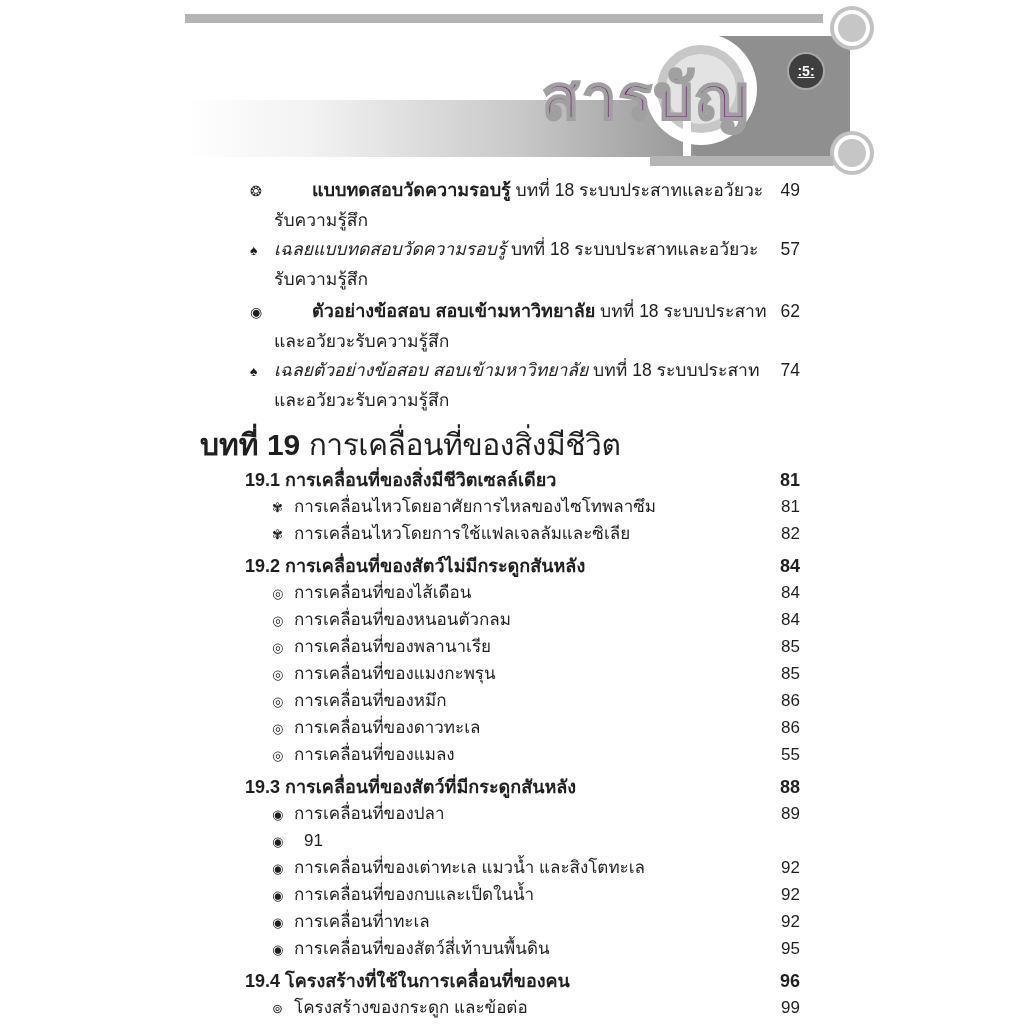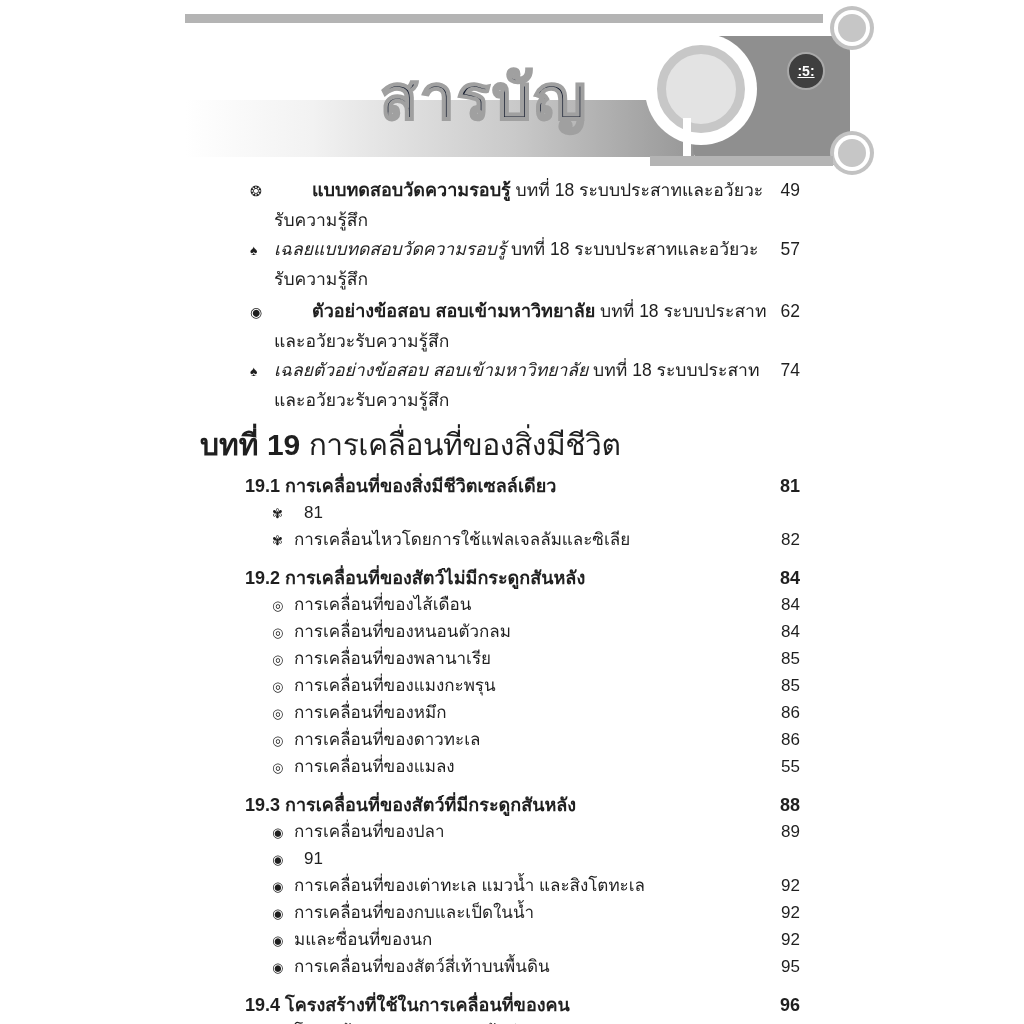--- a/index.html
+++ b/index.html
@@ -17,23 +17,23 @@
           background:#c2c2c2; }
   .ring::before { content:""; position:absolute; inset:4px; border-radius:50%; background:#ffffff; }
   .ring::after  { content:""; position:absolute; inset:8px; border-radius:50%; background:#c6c6c6; }
   .ring.tr { left:830px; top:6px; }
   .ring.br { left:830px; top:131px; }
   .big-circle { position:absolute; left:645px; top:33px; width:112px; height:112px; border-radius:50%;
                 background:#ffffff; }
   .big-circle::before { content:""; position:absolute; inset:12px; border-radius:50%;
                         background:#e3e3e3; border:9px solid #c7c7c7; box-sizing:border-box; }
   .title-tail { position:absolute; left:683px; top:118px; width:8px; height:40px; background:#ffffff; }
-  .header-title { position:absolute; left:380px; top:48px; width:370px; text-align:left;
+  .header-title { position:absolute; left:380px; top:48px; width:370px; text-align:right;
                   font-size:62px; font-weight:bold; letter-spacing:2px;
-                  color:#0f172a; -webkit-text-stroke:2.2px #a0a0a0;
+                  color:#701a75; -webkit-text-stroke:2.2px #a0a0a0;
                   text-shadow:0 0 1px #b5b5b5; z-index:5; }
   .badge { position:absolute; left:787px; top:52px; width:38px; height:38px; border-radius:50%;
            background:var(--badge-bg,#3f3f3f); border:2px solid #a9a9a9; box-sizing:border-box;
            display:flex; align-items:center; justify-content:center;
            color:#ffffff; font-size:14px; font-weight:bold; text-decoration:underline; z-index:6; }
 
   
   .toc { position:absolute; left:200px; top:176px; width:600px; color:var(--text,#1f1f1f); }
   .row { display:flex; align-items:baseline; }
   .row .pg { margin-left:10px; white-space:nowrap; }
@@ -41,21 +41,21 @@
   .lbl { flex:1 1 auto; }
 
   .front-row { padding-left:50px; font-size:17.5px; line-height:29.5px; }
   .front-row .emph-bold { font-weight:bold; font-size:18px;margin-left:38px; }
   .front-row .emph-answer { font-style:italic; text-underline-offset:3px; }
 
   .chapter { margin-top:13px; font-size:30px; line-height:34px; }
   .chapter .ch-label { font-weight:bold; }
   .chapter .ch-title { font-weight:normal; letter-spacing:-0.5px; }
 
-  .sec-head { padding-left:45px; font-weight:bold; font-size:18px; line-height:27px; margin-top:11px; }
+  .sec-head { padding-left:45px; font-weight:bold; font-size:18px; line-height:27px; margin-top:5px; }
   .sub-row  { padding-left:72px; font-size:17px; line-height:26px; }
   .sub-row .icon { font-size:13px; width:22px; flex-basis:22px; }
 </style>
 </head>
 <body>
 
 <div class="page">
 
   <div class="bar-top"></div>
   <div class="grad-bar"></div>
@@ -98,20 +98,21 @@
       <span class="ch-title">การเคลื่อนที่ของสิ่งมีชีวิต</span>
     </div>
 
     <div id="section-list">
         <div class="row sec-head">
           <span class="lbl">19.1 การเคลื่อนที่ของสิ่งมีชีวิตเซลล์เดียว</span>
           <span class="pg">81</span>
         </div>
         <div class="row sub-row">
           <span class="icon">✾</span>
+          <span class="lbl">การเคลื่อนไหวโดยอาศัยการไหลของไซโทพลาซึม</span>
           <span class="pg">81</span>
         </div>
         <div class="row sub-row">
           <span class="icon">✾</span>
           <span class="lbl">การเคลื่อนไหวโดยการใช้แฟลเจลลัมและซิเลีย</span>
           <span class="pg">82</span>
         </div>
         <div class="row sec-head">
           <span class="lbl">19.2 การเคลื่อนที่ของสัตว์ไม่มีกระดูกสันหลัง</span>
           <span class="pg">84</span>
@@ -169,21 +170,21 @@
           <span class="lbl">การเคลื่อนที่ของเต่าทะเล แมวน้ำ และสิงโตทะเล</span>
           <span class="pg">92</span>
         </div>
         <div class="row sub-row">
           <span class="icon">◉</span>
           <span class="lbl">การเคลื่อนที่ของกบและเป็ดในน้ำ</span>
           <span class="pg">92</span>
         </div>
         <div class="row sub-row">
           <span class="icon">◉</span>
-          <span class="lbl">มและซื่อนที่ของนก</span>
+          <span class="lbl">การเคลื่อนที่าทะเล</span>
           <span class="pg">92</span>
         </div>
         <div class="row sub-row">
           <span class="icon">◉</span>
           <span class="lbl">การเคลื่อนที่ของสัตว์สี่เท้าบนพื้นดิน</span>
           <span class="pg">95</span>
         </div>
         <div class="row sec-head">
           <span class="lbl">19.4 โครงสร้างที่ใช้ในการเคลื่อนที่ของคน</span>
           <span class="pg">96</span>

